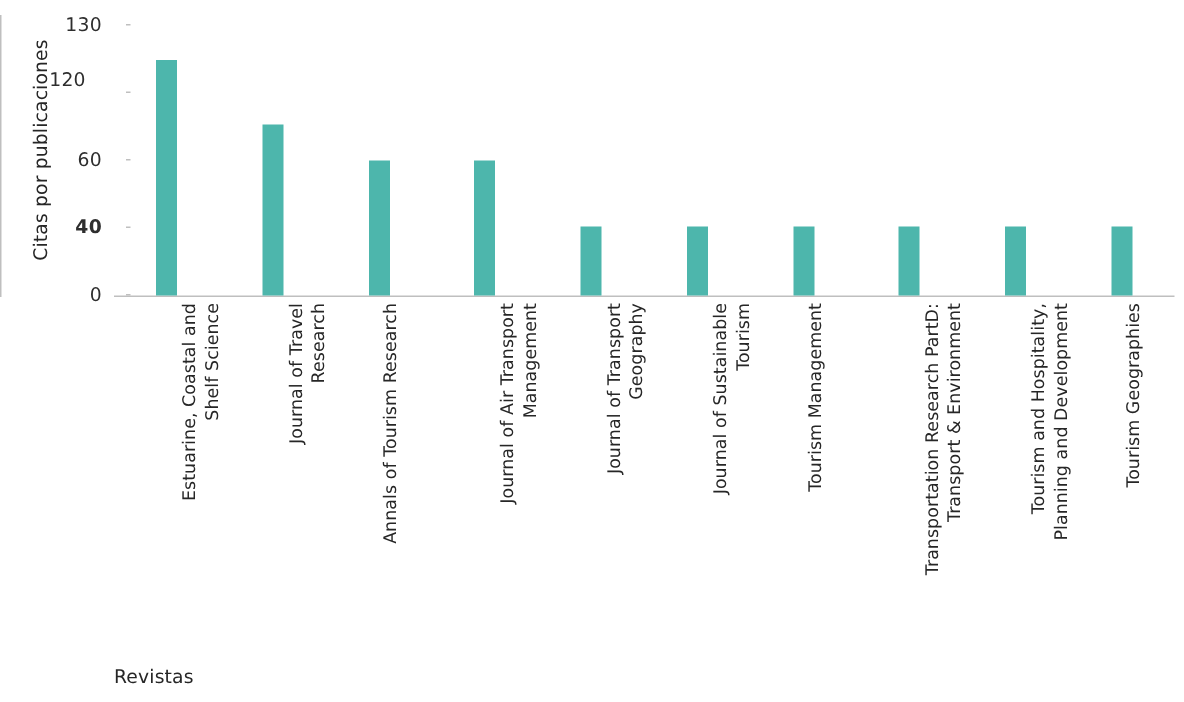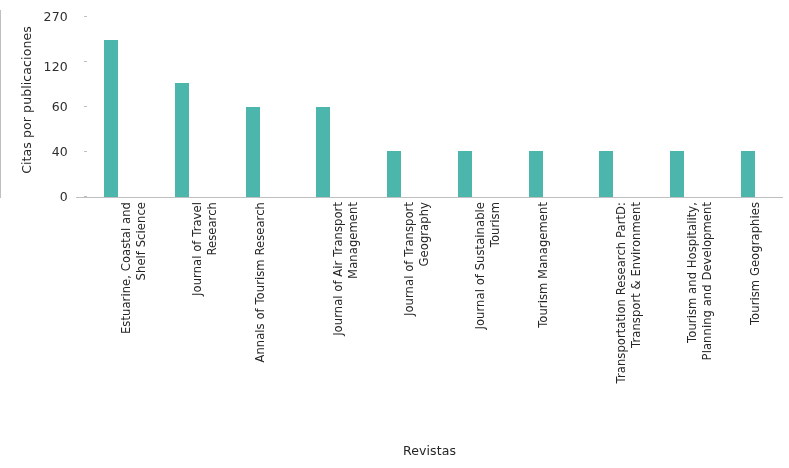--- a/index.html
+++ b/index.html
@@ -40,21 +40,21 @@
     white-space: nowrap;
     letter-spacing: 0.1px;
   }
 
   
   .x-axis-title {
     position: absolute;
     left: 76px;
     top: 443px;
     width: 707px;
-    text-align: center;
+    text-align: left;
     font-size: 12.5px;
     color: #262626;
     letter-spacing: 0.1px;
   }
 
   .axis-spine-left {
     position: absolute;
     left: 0px;
     top: 10px;
     width: 1px;
@@ -132,24 +132,24 @@
   }
 </style>
 </head>
 <body>
 
 <div id="chart-root">
 
   <div class="y-axis-title">Citas por publicaciones</div>
 
   <div class="ytick-wrap">
-    <div class="ytick" style="top:16px;">270</div>
-    <div class="ytick" style="top:66px;">120</div>
+    <div class="ytick" style="top:16px;">130</div>
+    <div class="ytick" style="top:53px;text-align:center;">120</div>
     <div class="ytick" style="top:106px;">60</div>
-    <div class="ytick" style="top:151px;">40</div>
+    <div class="ytick" style="top:151px;font-weight:bold;">40</div>
     <div class="ytick" style="top:196px;">0</div>
 
     <div class="ytick-mark" style="top:16px;"></div>
     <div class="ytick-mark" style="top:61px;"></div>
     <div class="ytick-mark" style="top:106px;"></div>
     <div class="ytick-mark" style="top:151px;"></div>
     <div class="ytick-mark" style="top:196px;"></div>
   </div>
 
   <div class="axis-spine-left"></div>

